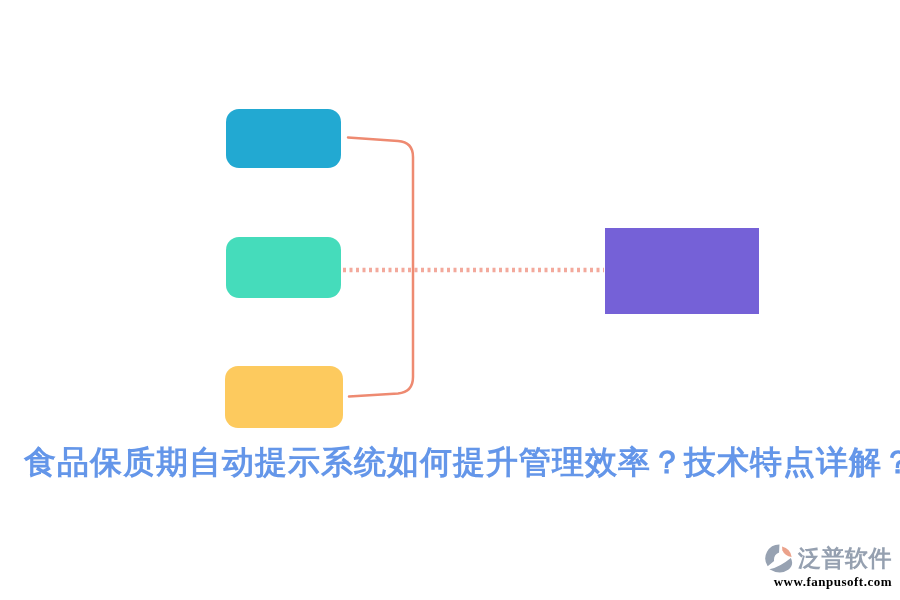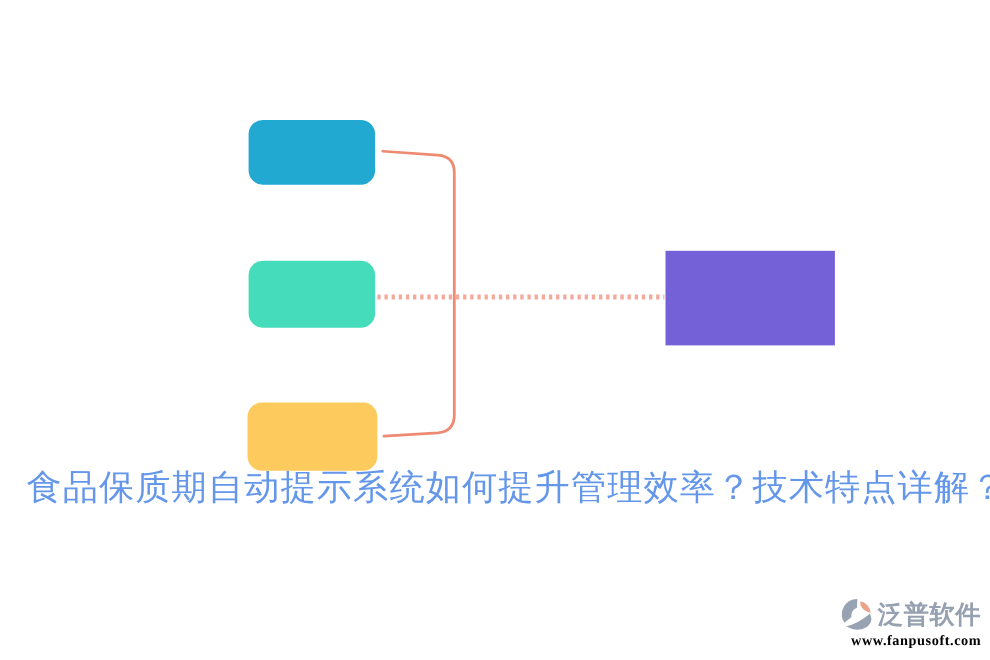--- a/index.html
+++ b/index.html
@@ -25,25 +25,25 @@
   }
   .connector-layer {
     position: absolute;
     left: 0; top: 0;
     width: 900px; height: 600px;
     pointer-events: none;
   }
   .page-title {
     position: absolute;
     left: 24px;
-    top: 424px;
+    top: 443px;
     width: 870px;
     font-size: 32px;
     line-height: 38px;
-    font-weight: normal;
+    font-weight: bold;
     letter-spacing: 1px;
     white-space: nowrap;
   }
   .brand {
     position: absolute;
     right: 8px;
     bottom: 10px;
     width: 130px;
     text-align: right;
   }

